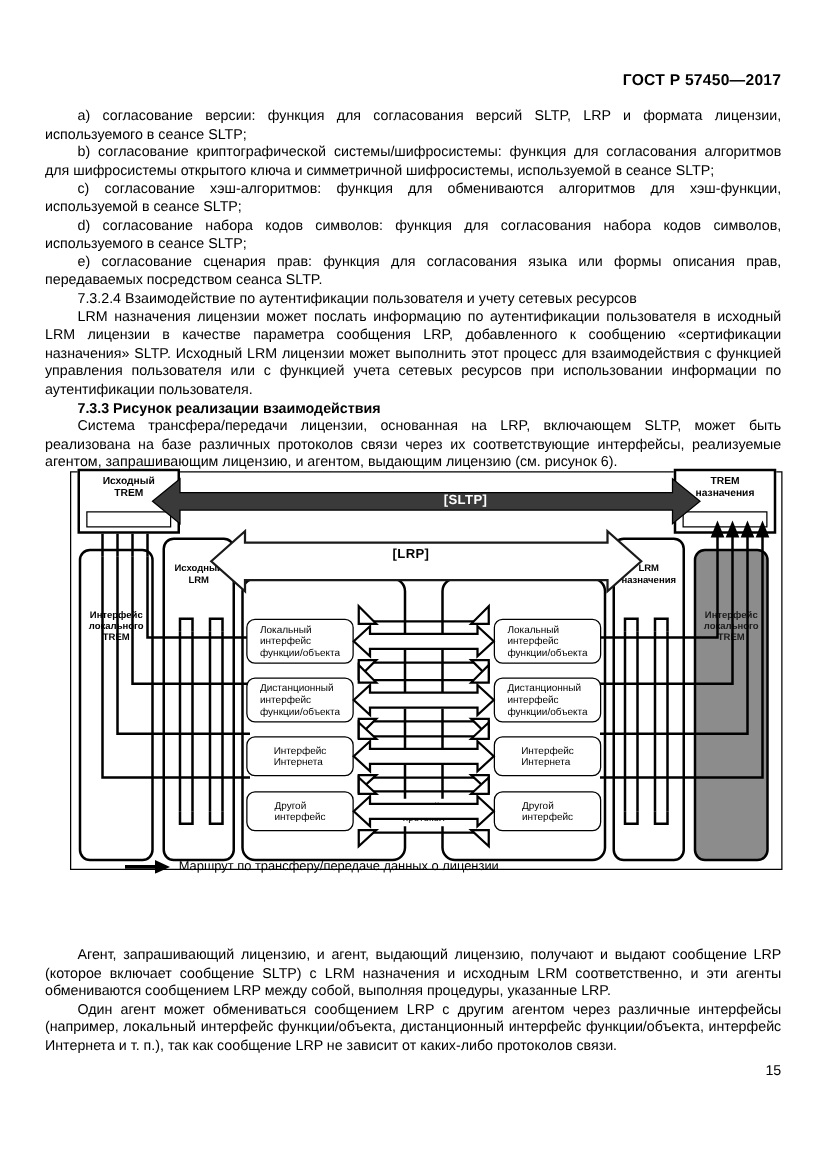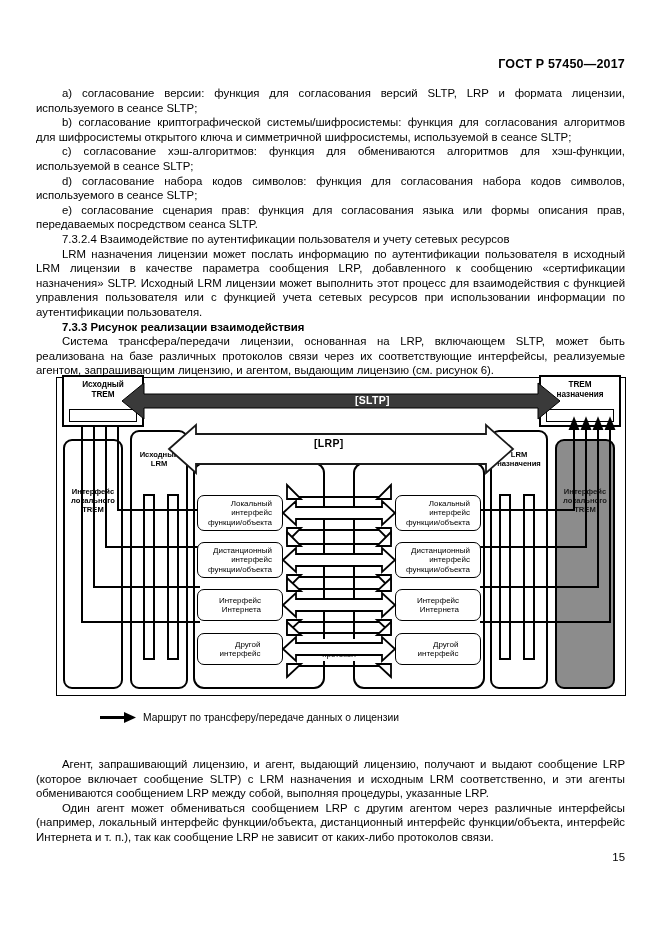--- a/index.html
+++ b/index.html
@@ -74,21 +74,21 @@
   .group {
     border:2px solid #000; background:#fff; border-radius:11px; z-index:3;
   }
 
   
   .ibox {
     border:1.6px solid #000; background:#fff; border-radius:7px; z-index:7;
     display:flex; align-items:center; justify-content:center;
   }
   .ibox span {
-    display:block; text-align:right;
+    display:block; text-align:left;
     font-size:8px; line-height:9.4px;
   }
 
   
   .proto {
     z-index:8; display:flex; align-items:center; justify-content:center;
     background:#fff;
   }
   .proto span { font-size:8px; line-height:9.2px; text-align:center; display:block; }
 
@@ -101,21 +101,21 @@
   .sltp-text {
     position:absolute; z-index:11; color:#fff;
     font-size:10.5px; font-weight:bold; letter-spacing:0.3px;
   }
   .lrp-text {
     position:absolute; z-index:11; color:#000;
     font-size:10.5px; font-weight:bold; letter-spacing:0.3px;
   }
 
   
-  .legend { position:absolute; left:100px; top:712px; display:flex; align-items:center; gap:7px;text-align:right; }
+  .legend { position:absolute; left:100px; top:688px; display:flex; align-items:center; gap:7px;text-align:right; }
   .legend .lbl { font-size:10.3px; }
   .caption { position:absolute; left:0; right:0; top:729px; text-align:center; font-size:10.3px; }
 </style>
 </head>
 <body>
 
 <div class="page">
 
   <div class="doc-header">ГОСТ Р 57450—2017</div>
 

